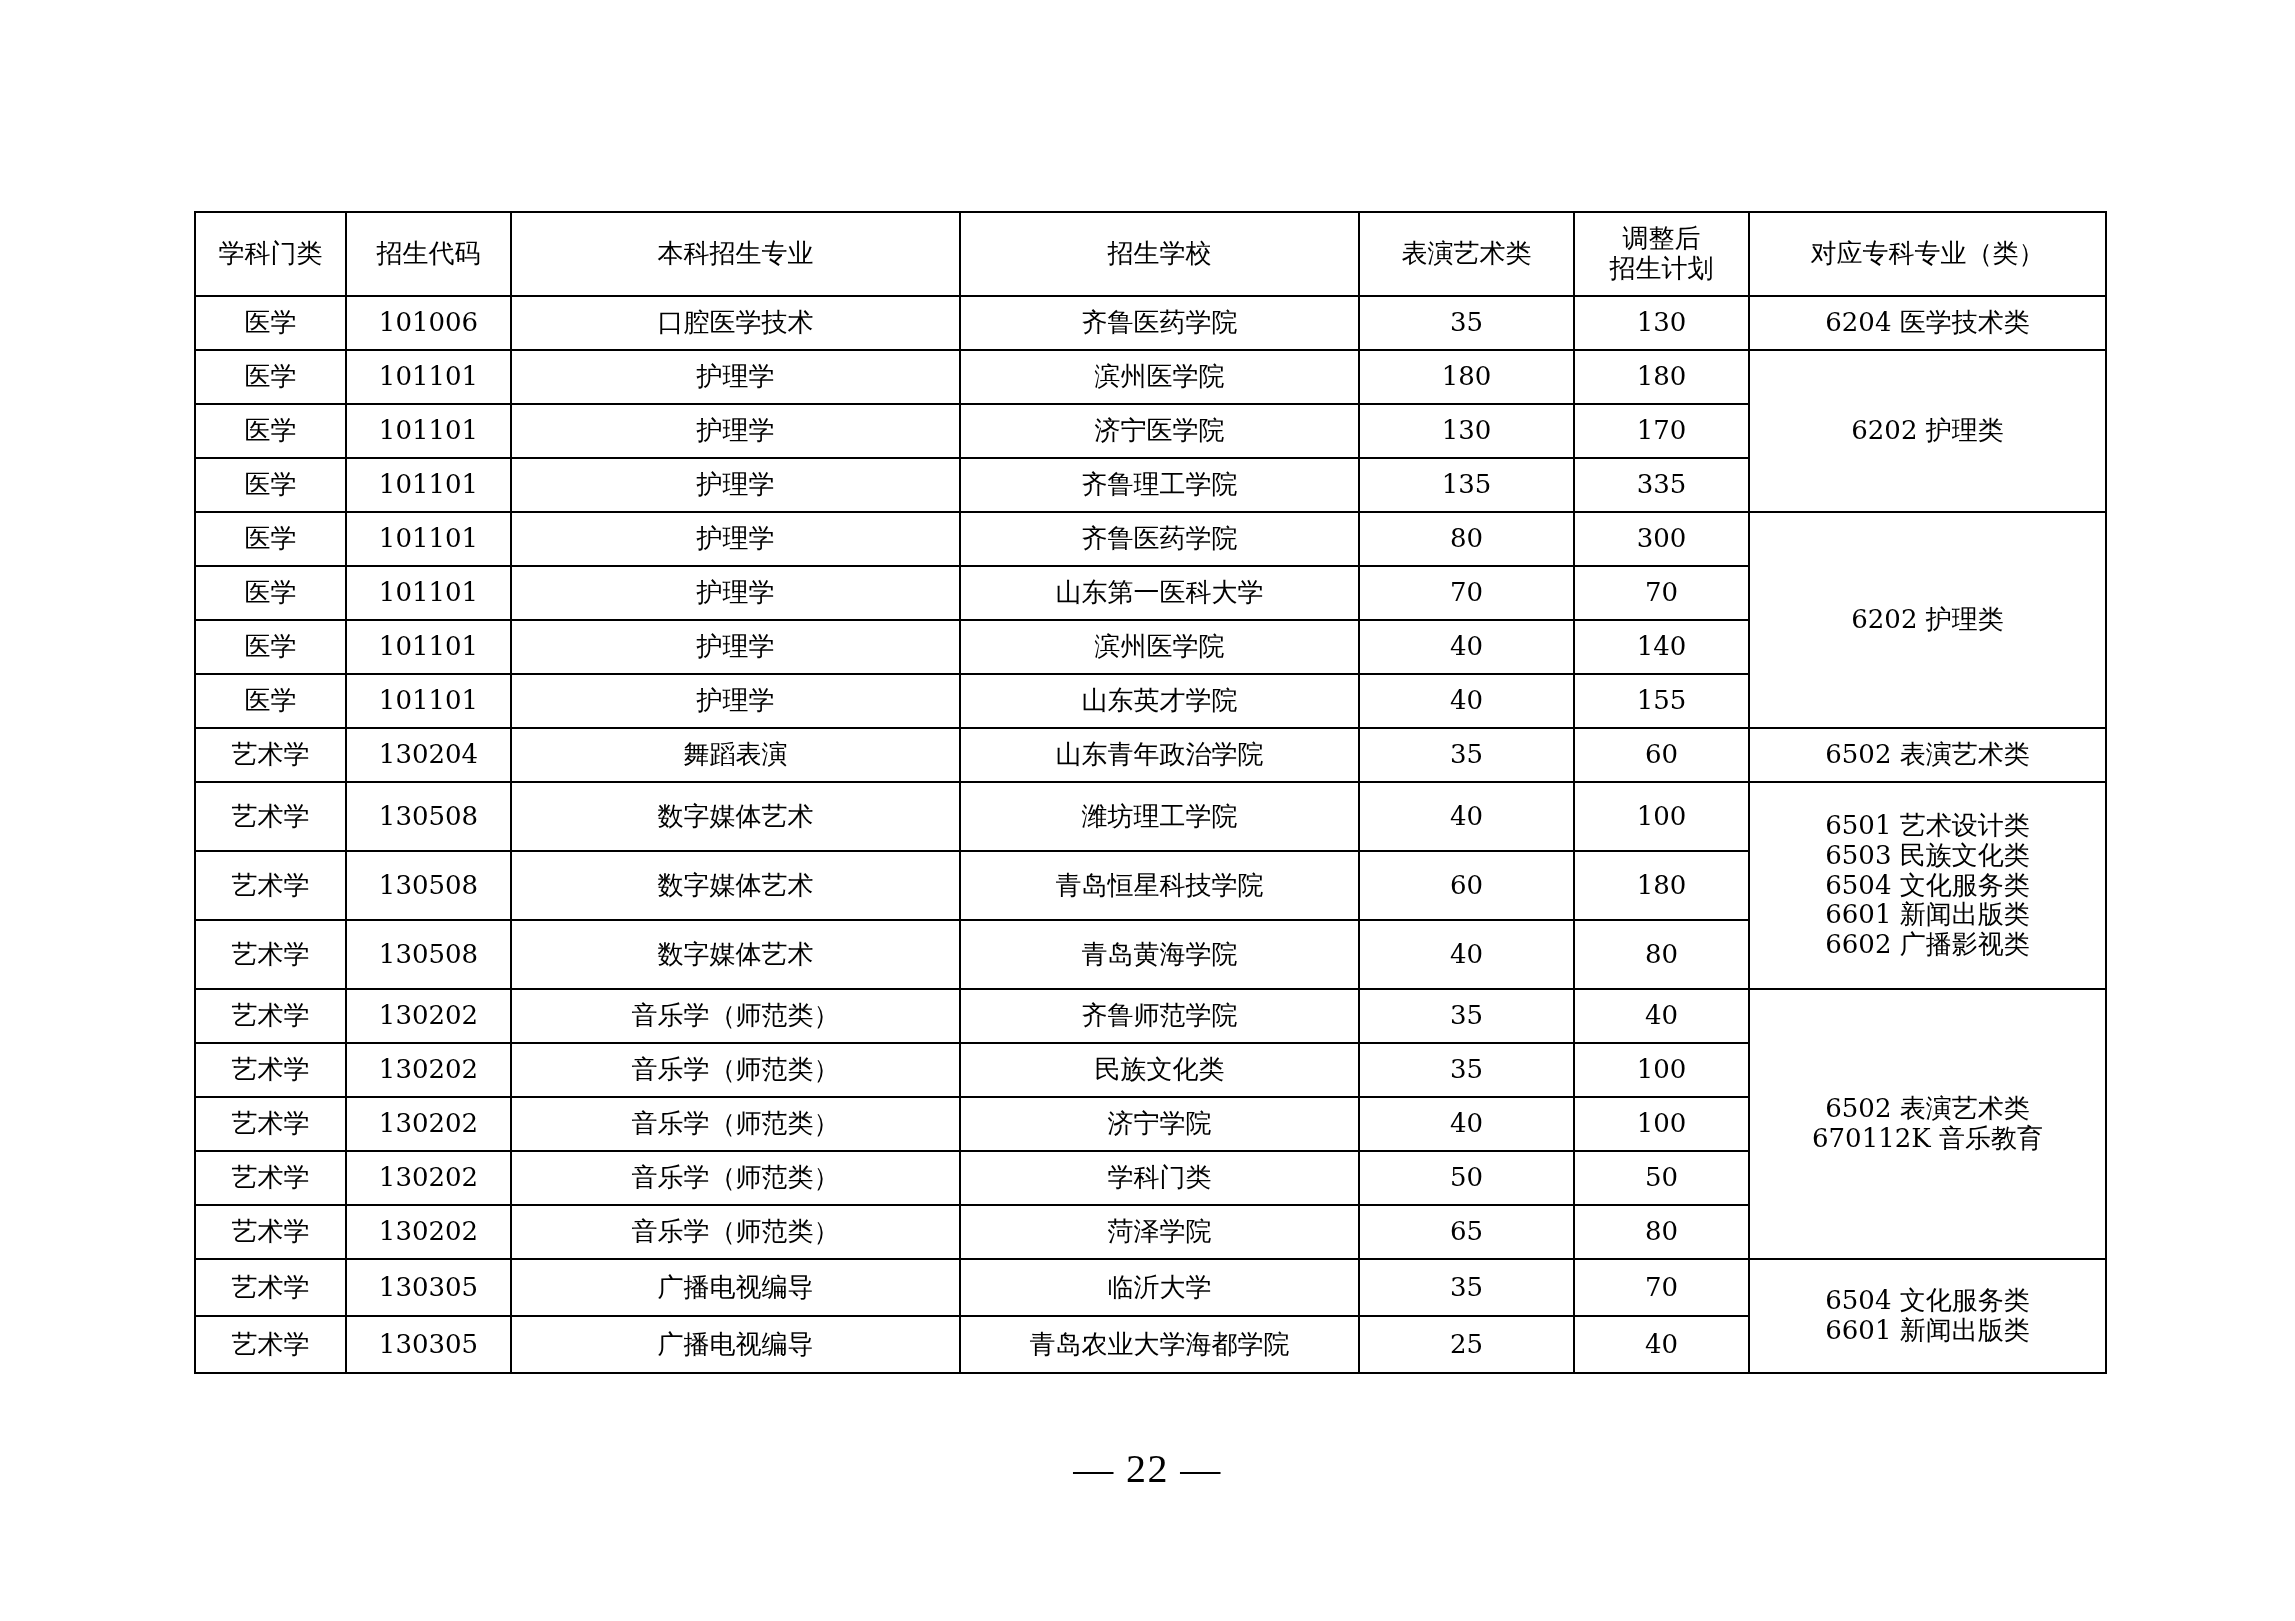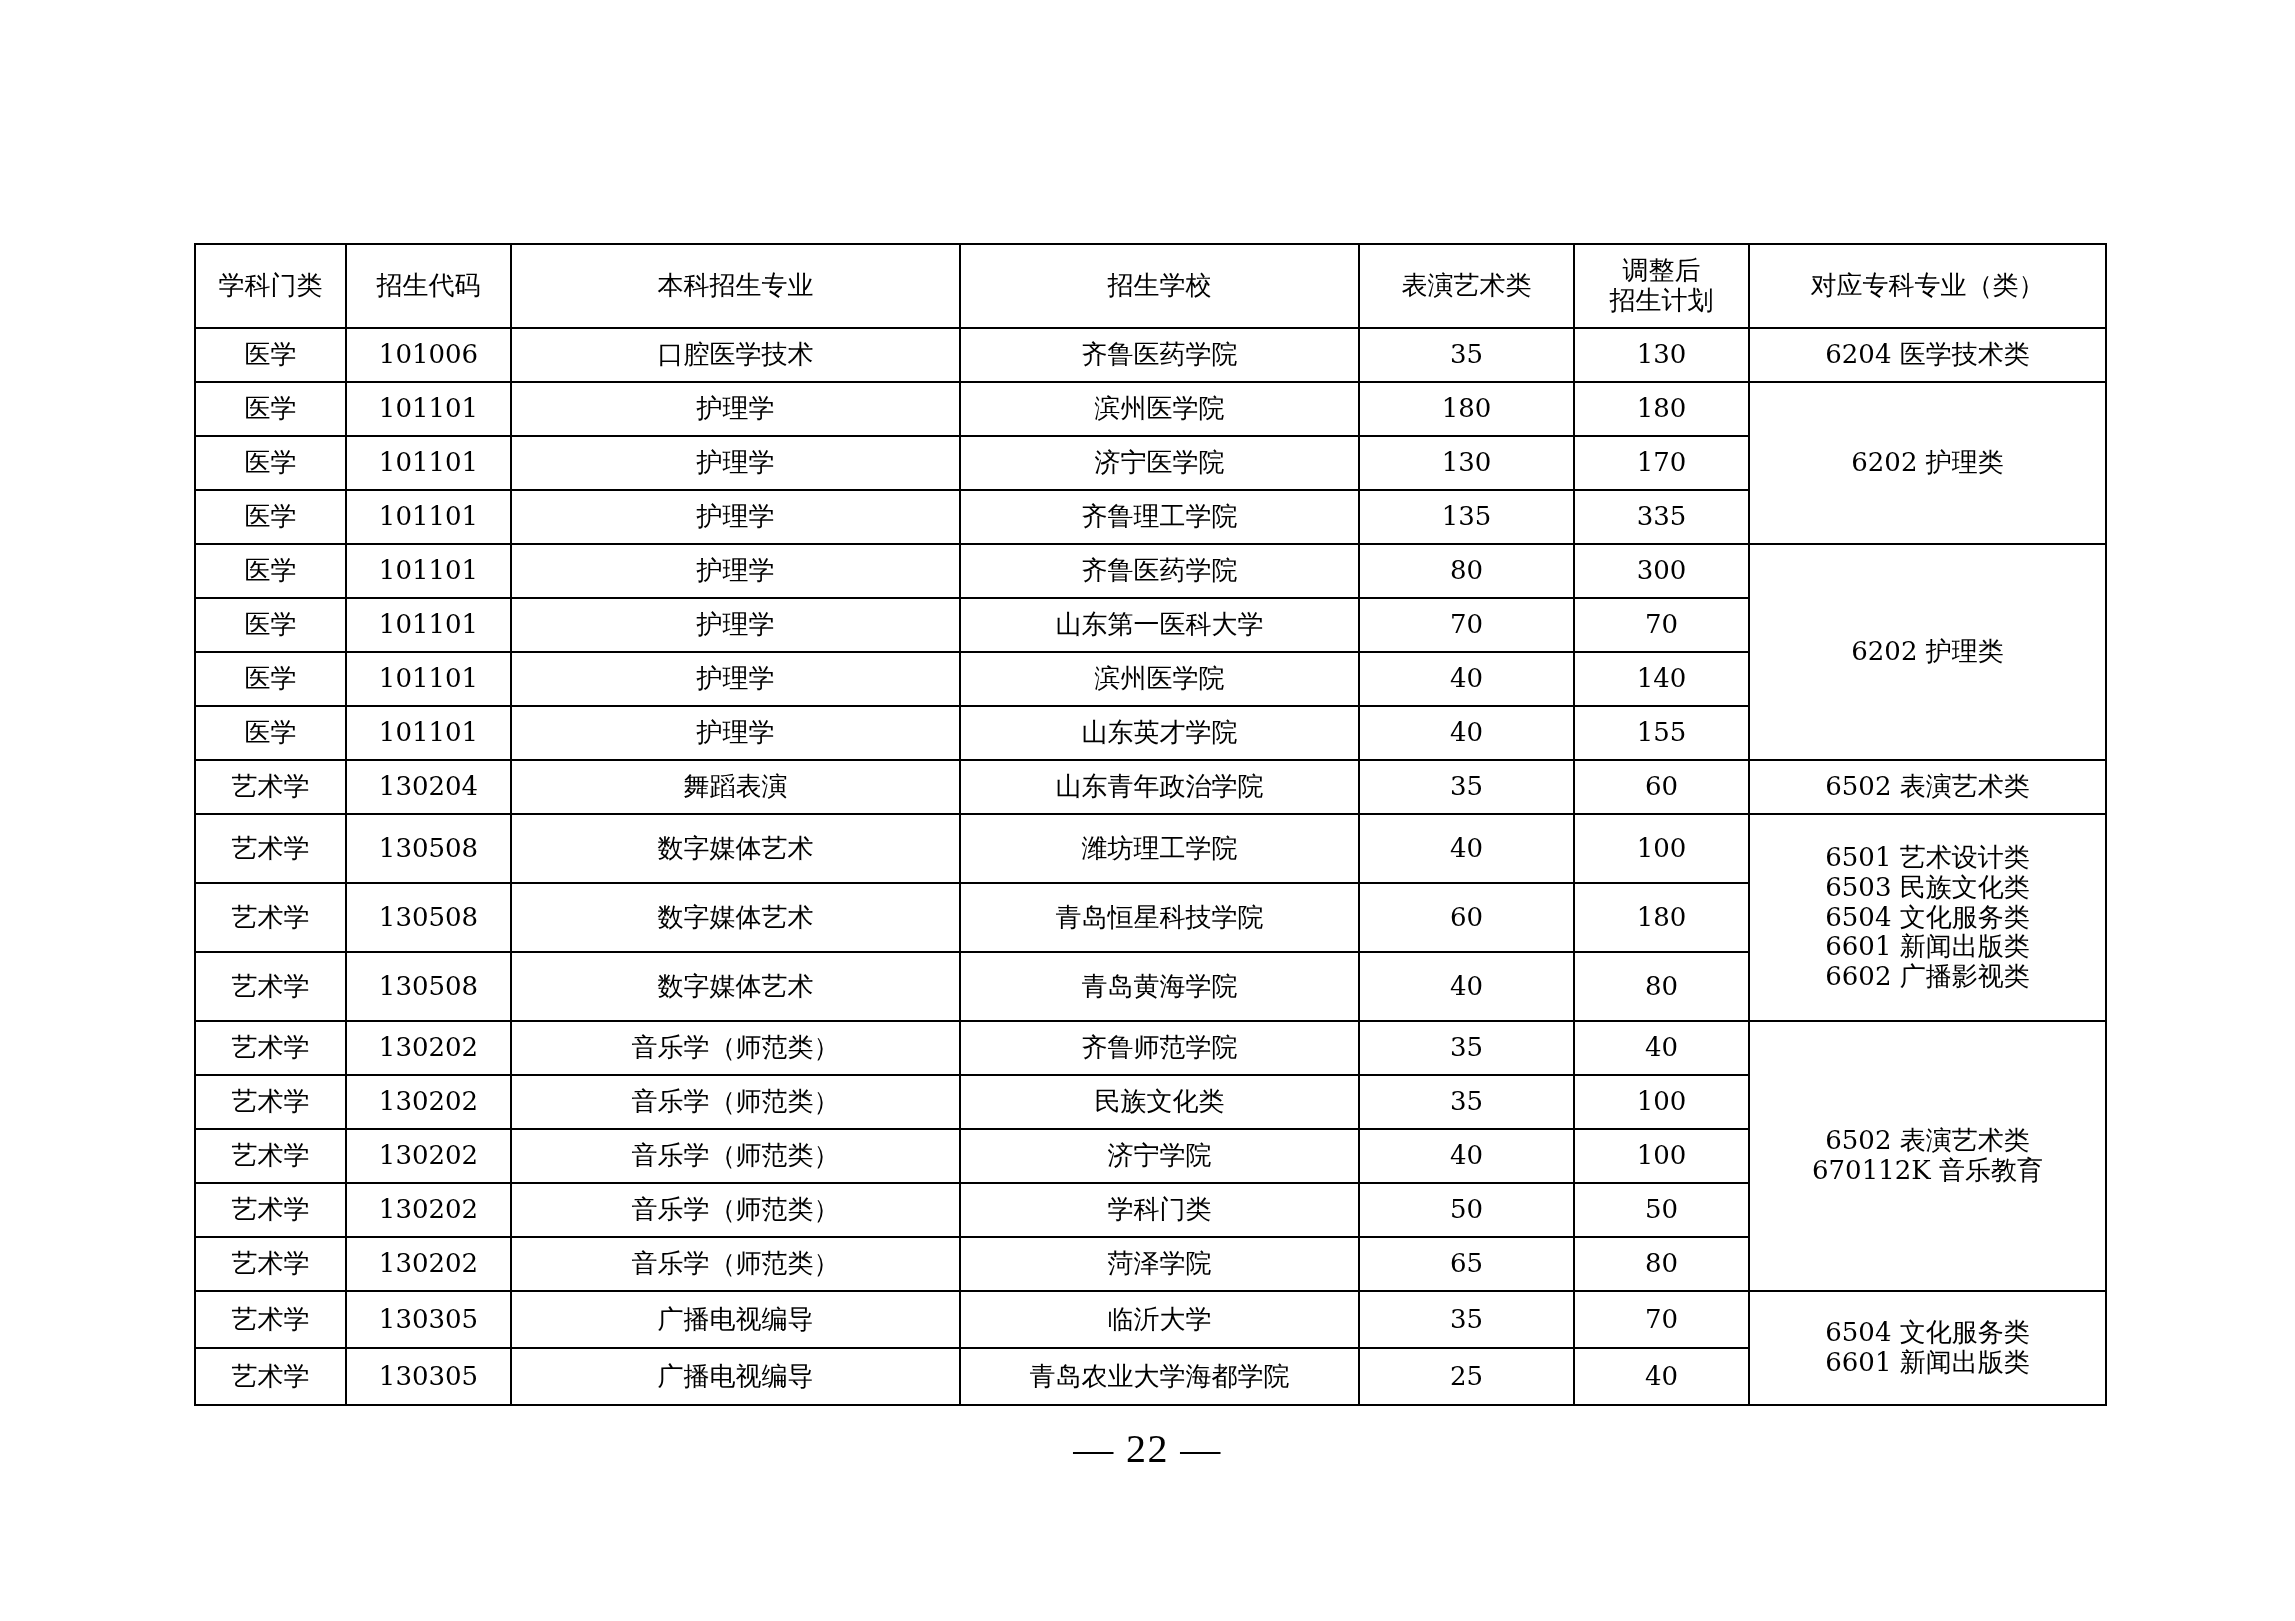--- a/index.html
+++ b/index.html
@@ -1,35 +1,35 @@
 <!DOCTYPE html>
 <html style="font-size:11px"><head>
 <meta charset="utf-8">
 <style>
   html, body { margin: 0; padding: 0; background: #ffffff; }
   body { width: 2295px; height: 1622px; position: relative; overflow: hidden;
          font-family: "DejaVu Serif", "Liberation Serif", serif; color: #000; }
-  .page { position: absolute; left: 0; top: 0; width: 2295px; height: 1170px; background: #fff; margin-top: 32px; }
+  .page { position: absolute; left: 0; top: 0; width: 2295px; height: 1170px; background: #fff; }
   table.plan {
     position: absolute; left: 194px; top: 211px;
     width: 1911px; border-collapse: collapse; table-layout: fixed;
   }
   table.plan td, table.plan th {
     border: 2px solid #000; padding: 0 4.1px; font-weight: normal;
     font-size: 26px; line-height: 1.15; overflow: hidden; white-space: nowrap;
   }
   table.plan th { font-family: "DejaVu Sans", "Liberation Sans", sans-serif; font-size: 26px; text-align: center; height: 82px; }
   .c { text-align: center; }
   .l { text-align: center; }
   .multi { white-space: normal; line-height: 43px; }
   tr.r82 td { height: 52px; }
   tr.r105 td { height: 67px; }
   tr.r87 td { height: 55px; }
   .pagenum {
-    position: absolute; left: 0; width: 2295px; top: 1393px; text-align: center;
+    position: absolute; left: 0; width: 2295px; top: 1445px; text-align: center;
     font-family: "Liberation Serif", "DejaVu Serif", serif; font-size: 40px; letter-spacing: 1.4px;
   }
   .stack span { display: block; }
 </style>
 </head>
 <body>
 
 <div class="page">
   <table class="plan">
     <colgroup>

